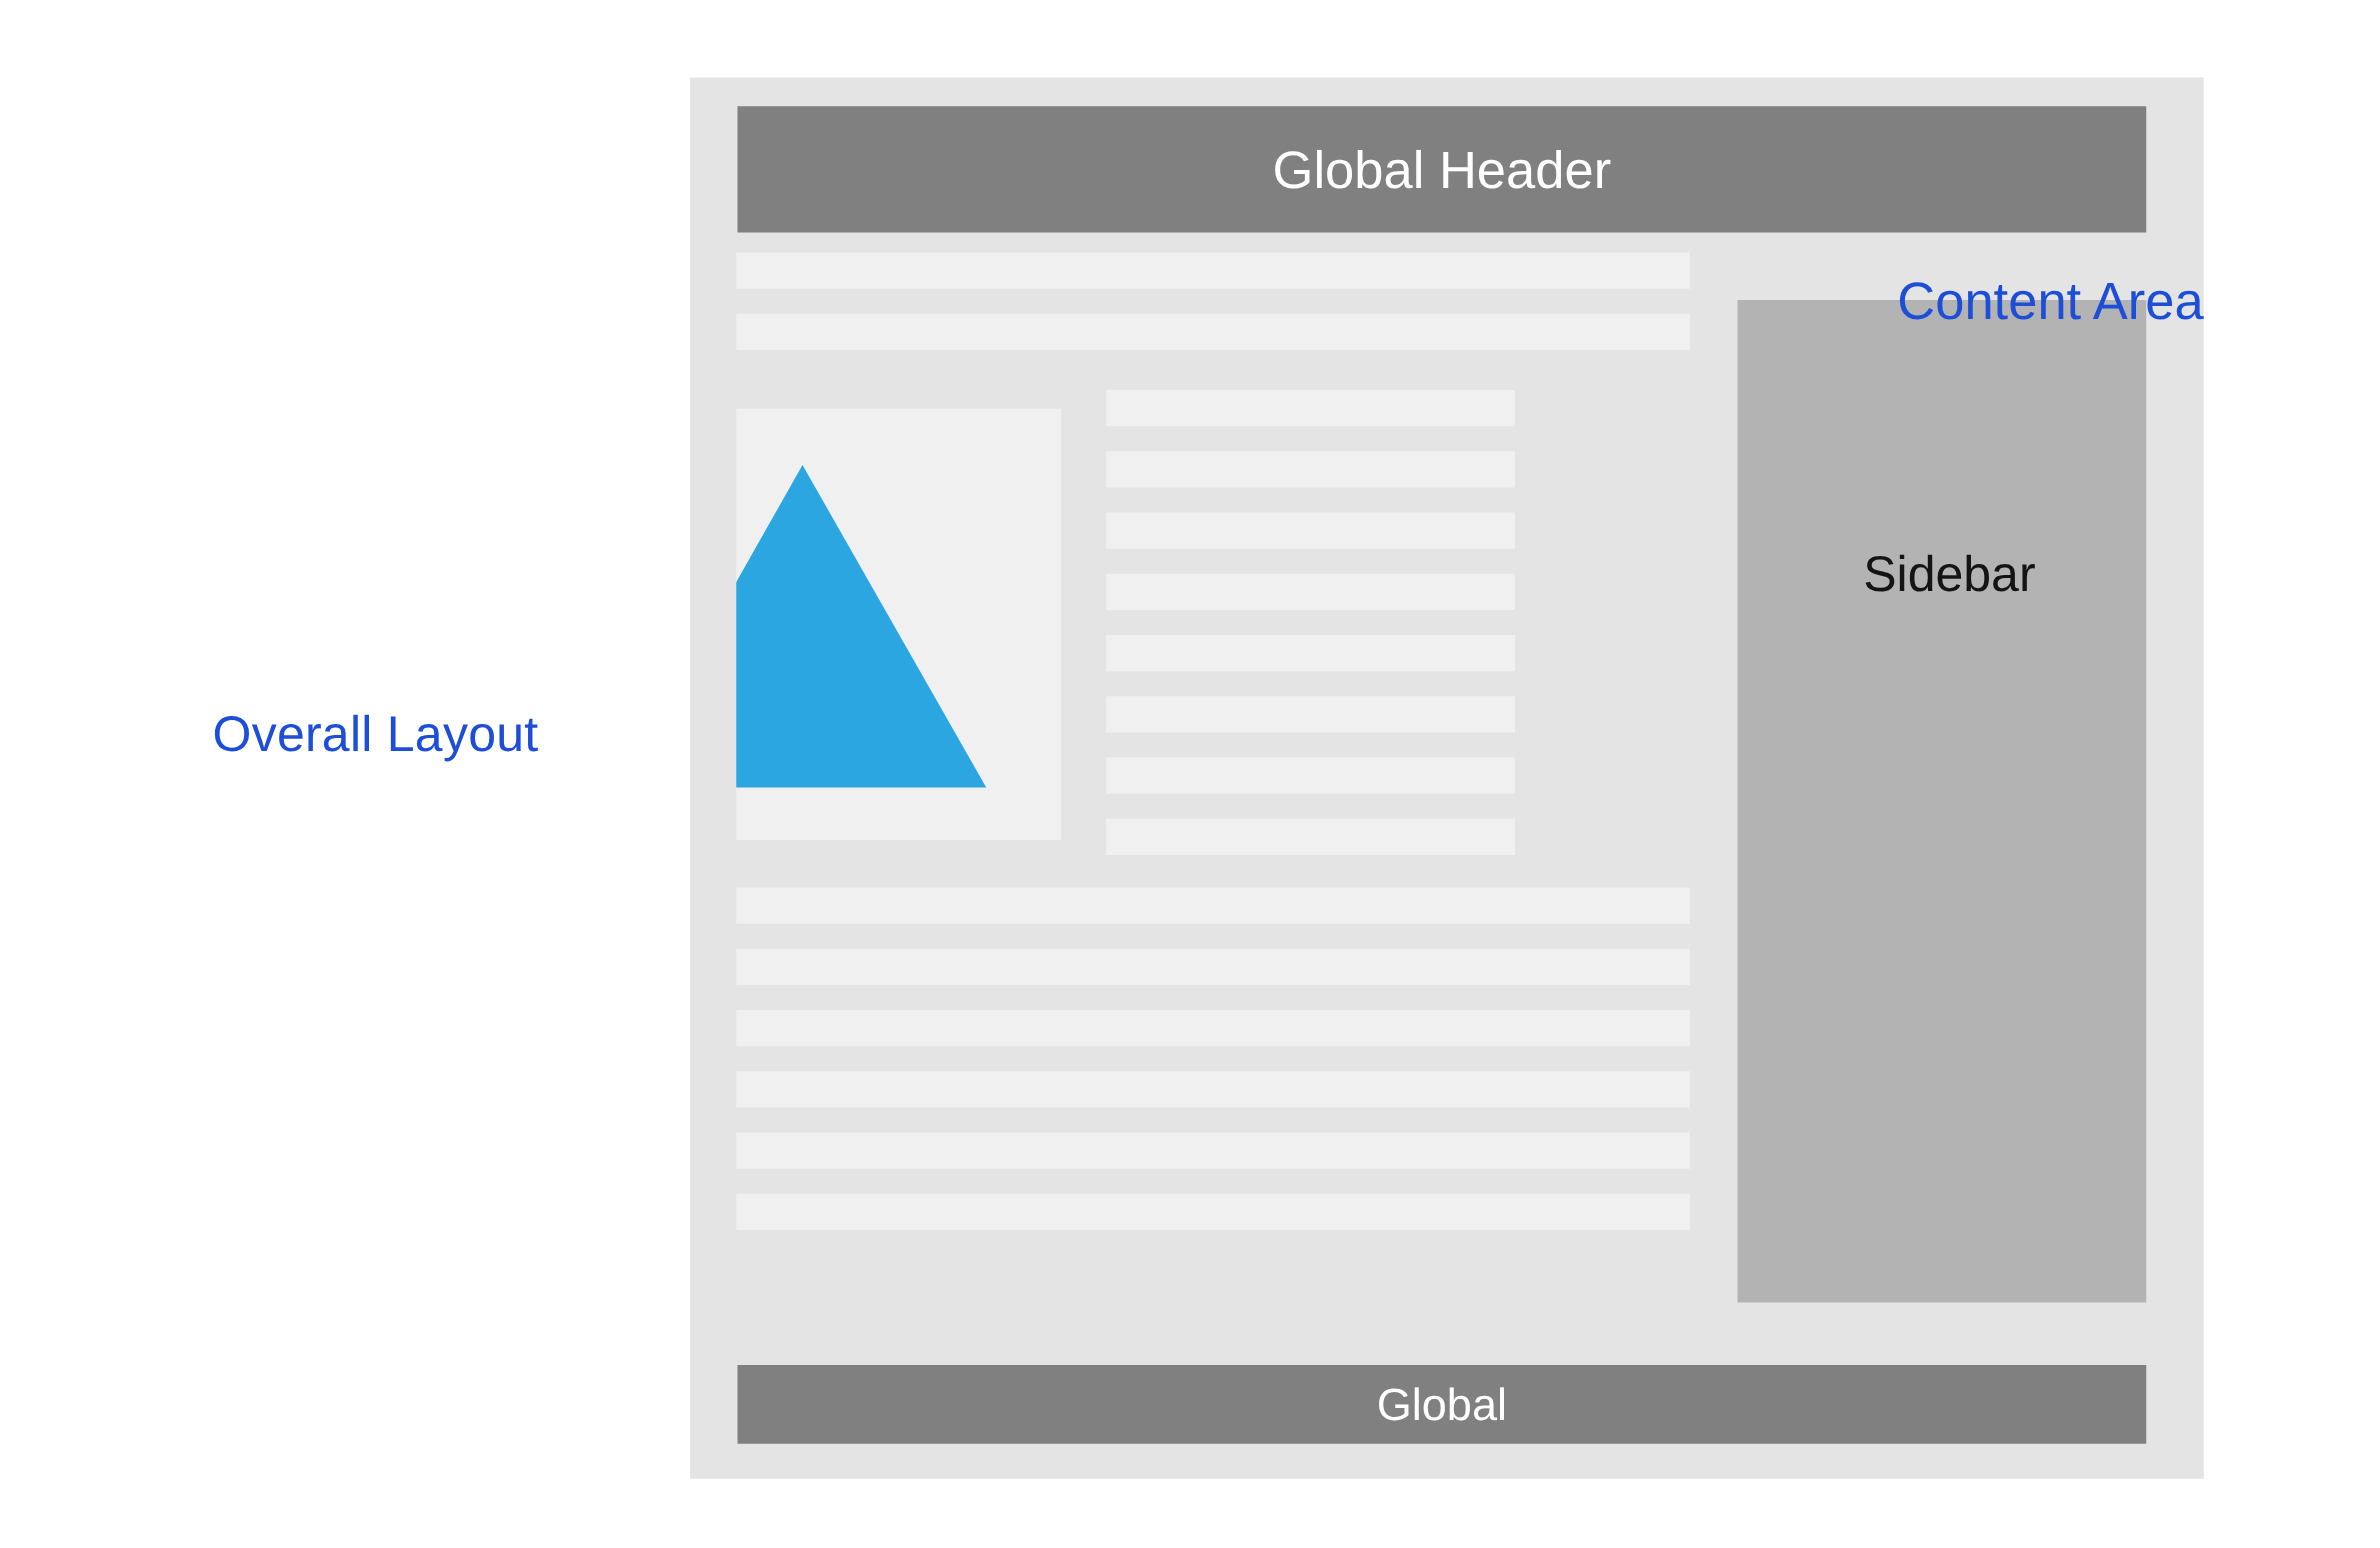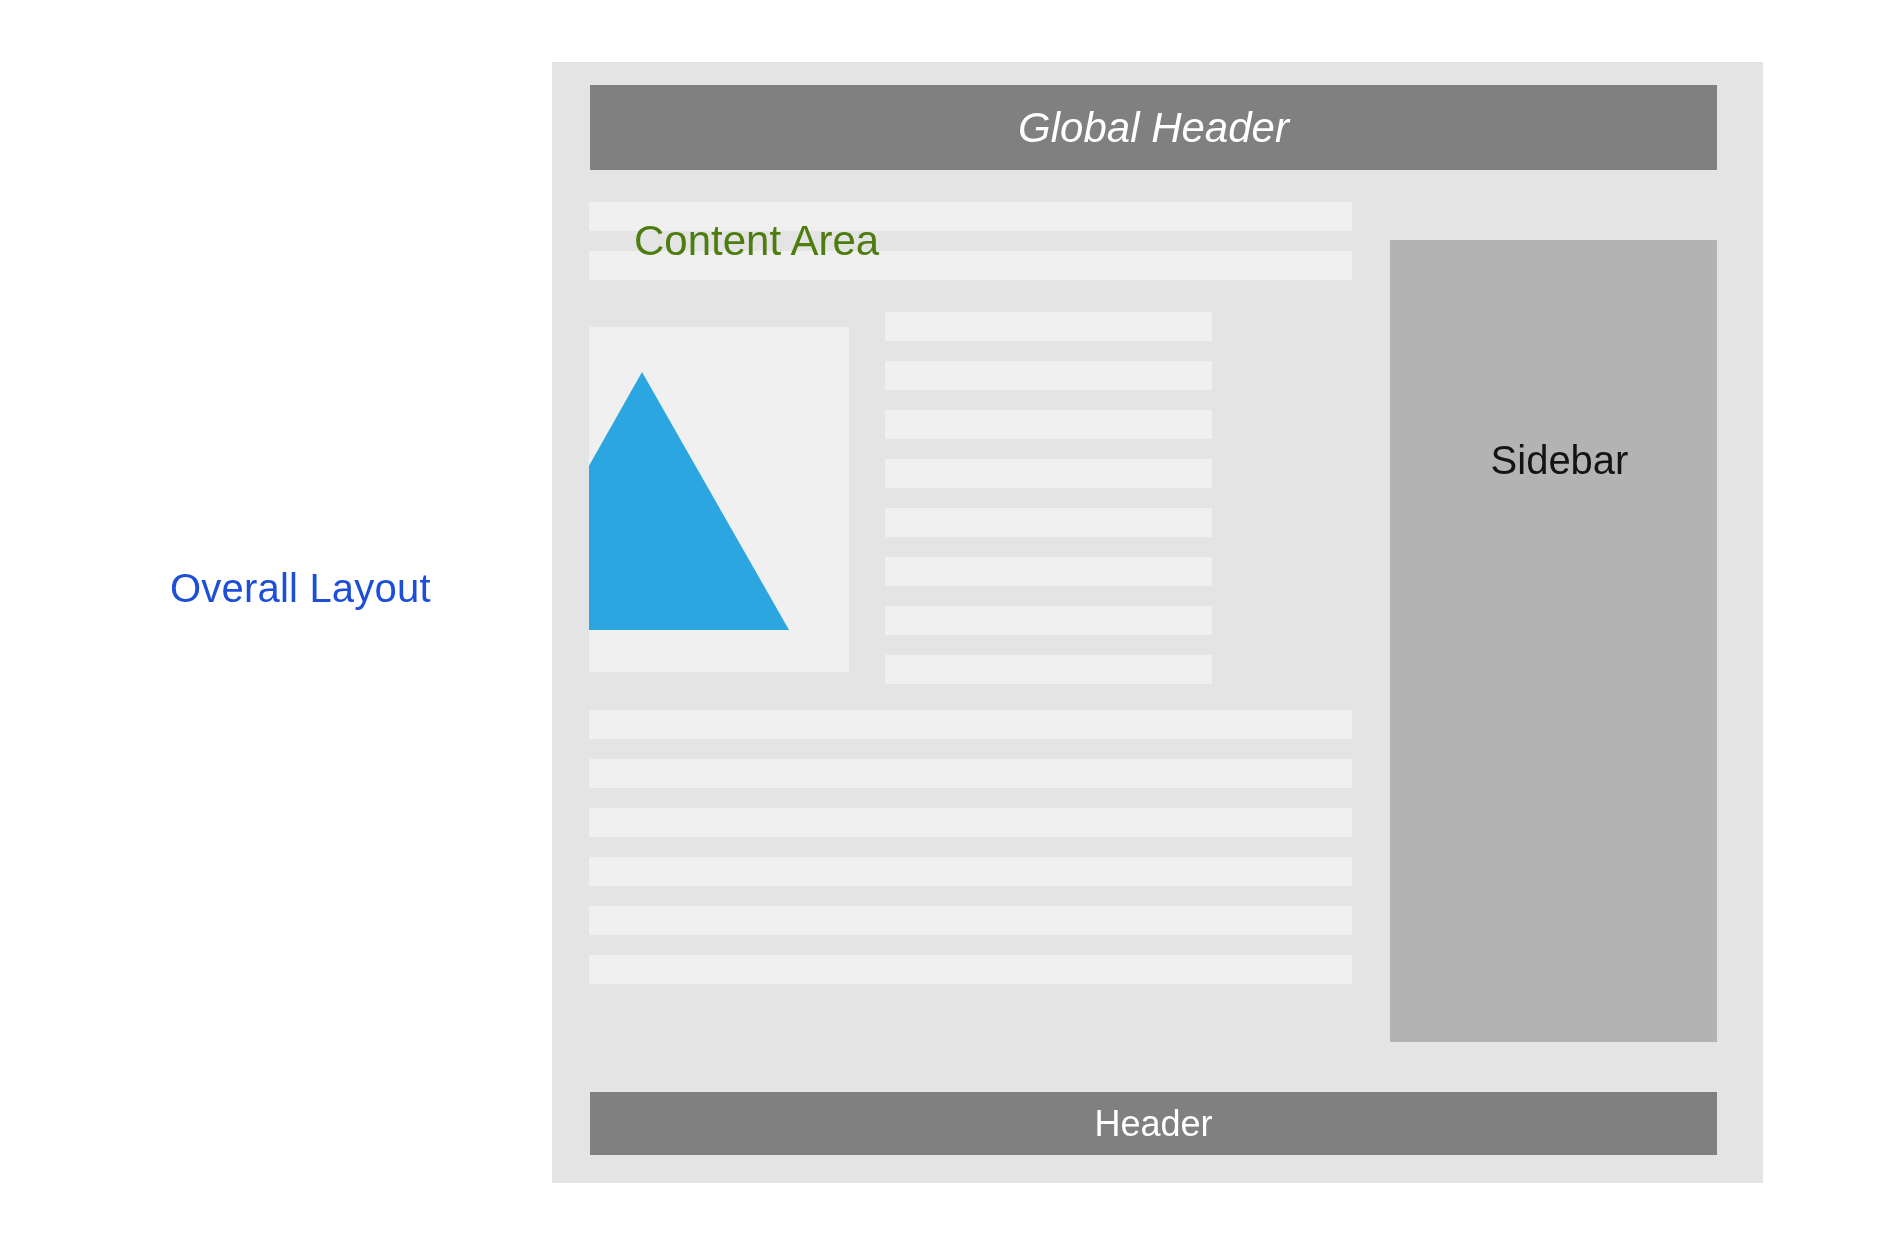--- a/index.html
+++ b/index.html
@@ -43,23 +43,22 @@
     background: #808080;
     display: flex;
     align-items: center;
     justify-content: center;
     color: #ffffff;
   }
   .global-header {
     left: 38px;
     top: 23px;
     width: 1127px;
-    height: 85px;
+    height: 101px;
     font-size: 42px;
-    font-style: italic;
   }
   .global-footer {
     left: 38px;
     top: 1030px;
     width: 1127px;
     height: 63px;
     font-size: 36px;
   }
 
   
@@ -78,26 +77,25 @@
     top: 140px;
     width: 763px;
     height: 835px;
   }
 
   .content-title {
     position: absolute;
     left: 0;
     top: 155px;
     width: 1211px;
-    text-align: left;
+    text-align: right;
     font-size: 42px;
-    color: #4d7c0f;
+    color: #1d4ed8;
     z-index: 5;
     pointer-events: none;
-    margin-left: 48px;
   }
   .content-title .title-inner {
     display: inline-block;
     margin-left: 34px;
   }
 
   
   .text-bar {
     position: absolute;
     background: #f0f0f0;
@@ -222,15 +220,15 @@
     <div class="sidebar">
       <span class="sidebar-label">Sidebar</span>
     </div>
 
     <div class="content-title">
       <span class="title-inner">Content Area</span>
     </div>
   </div>
 
   <div class="band global-footer">
-    <span>Header</span>
+    <span>Global</span>
   </div>
 </div>
 
 </body></html>

